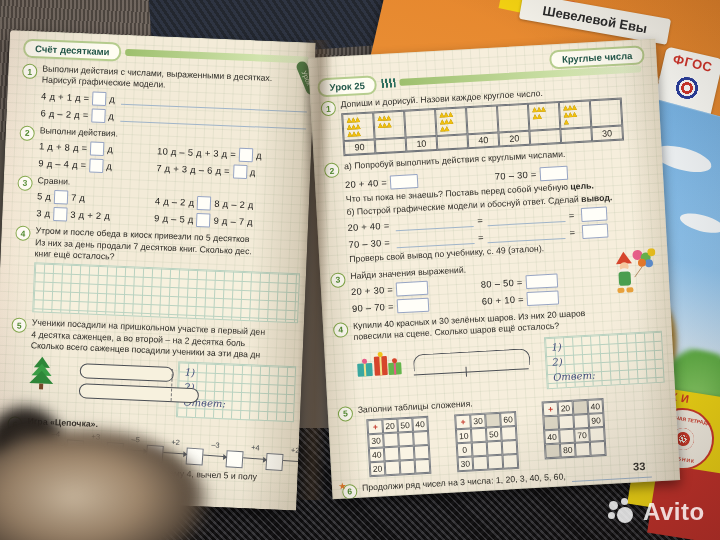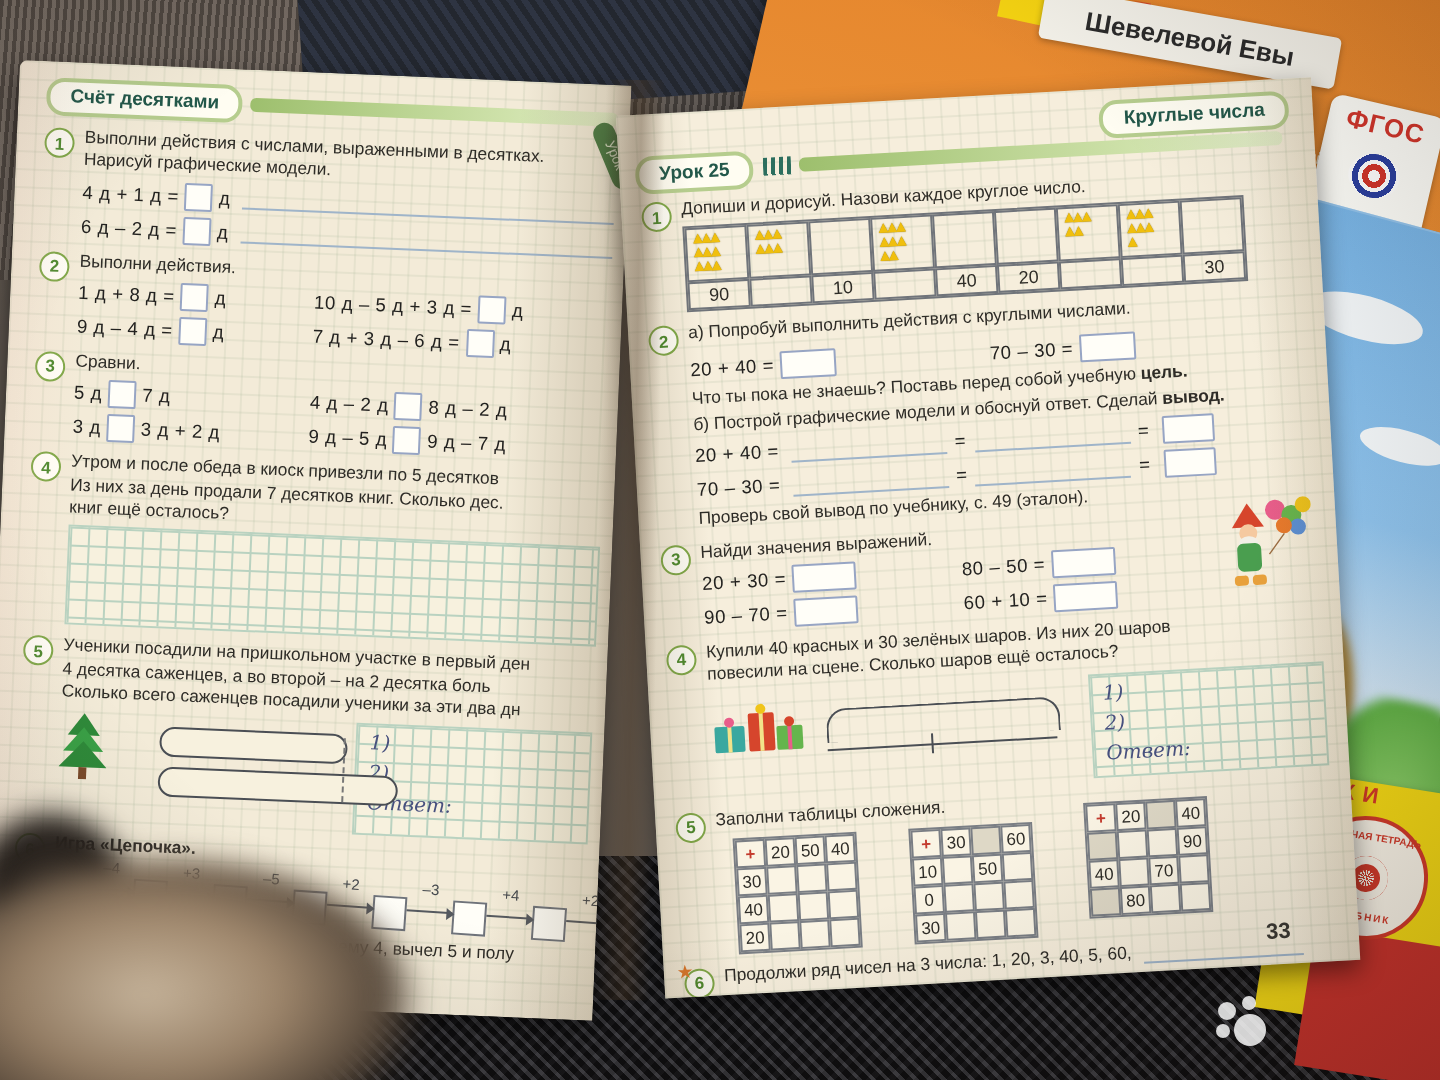--- a/index.html
+++ b/index.html
@@ -683,14 +683,15 @@
   <div class="fur"></div>
   <div class="vignette"></div>
 
   <div class="wm">
     <div class="wm-logo">
       <i class="wm-c1"></i>
         <i class="wm-c2"></i>
         <i class="wm-c3"></i>
         <i class="wm-c4"></i>
     </div>
+    <div class="wm-text">Avito</div>
   </div>
 </div>
 
 </body></html>

